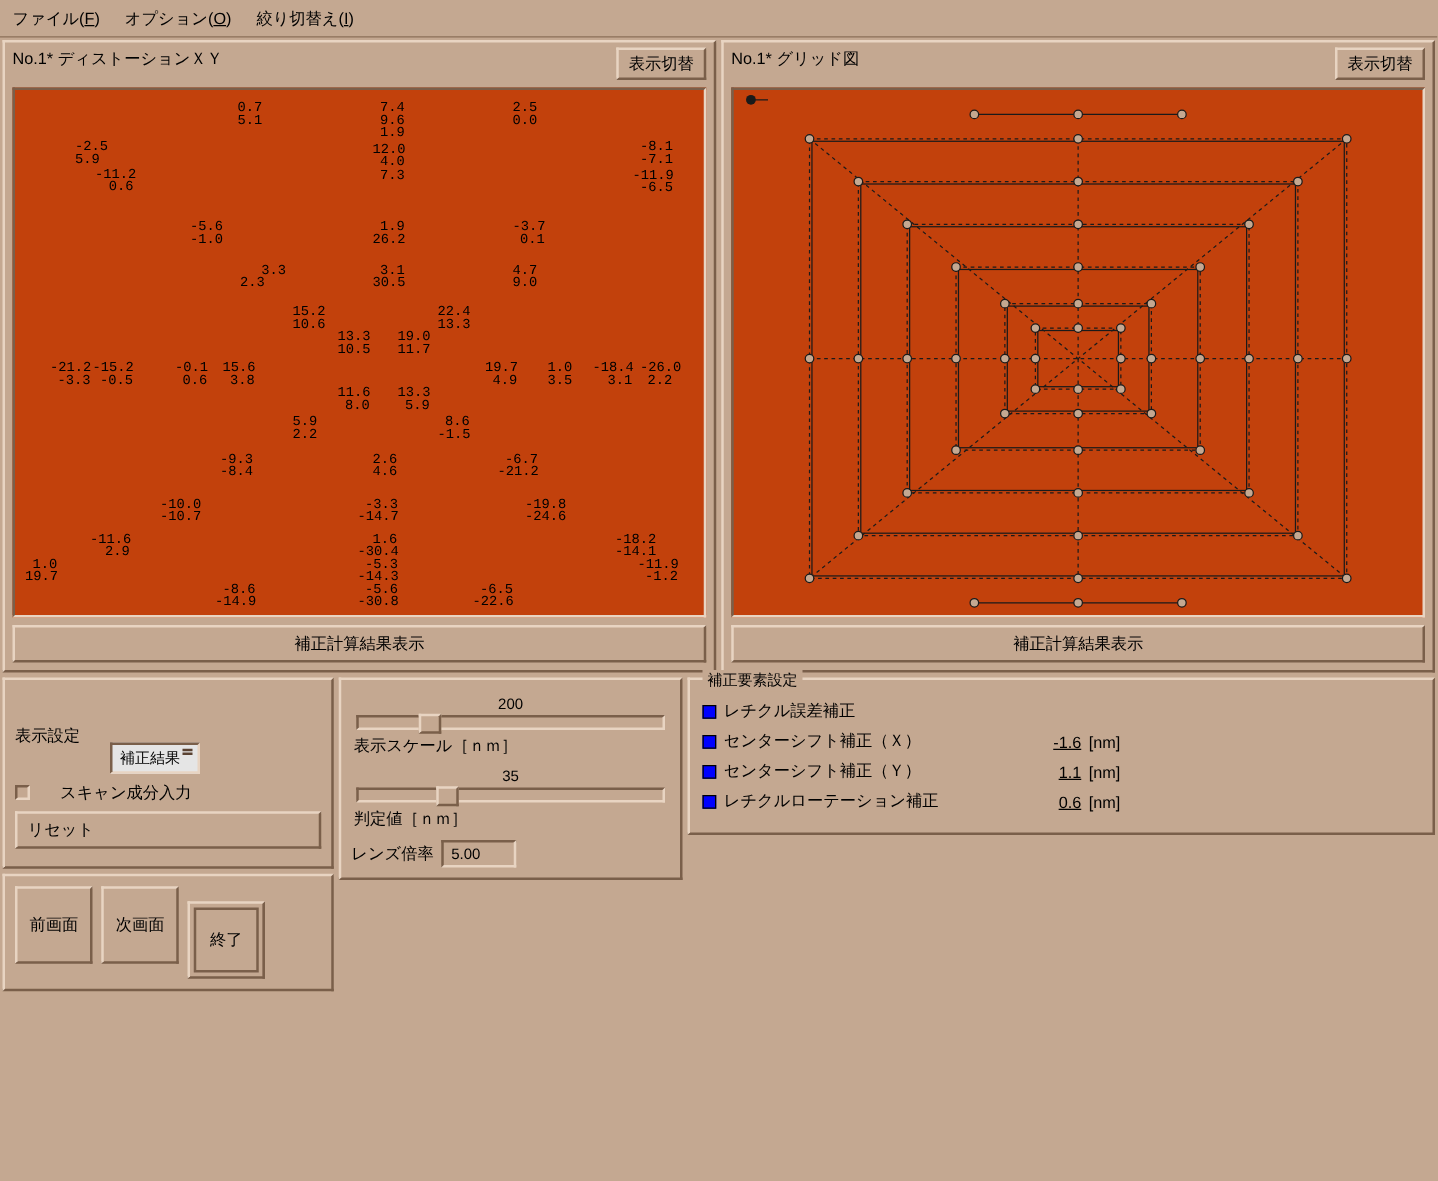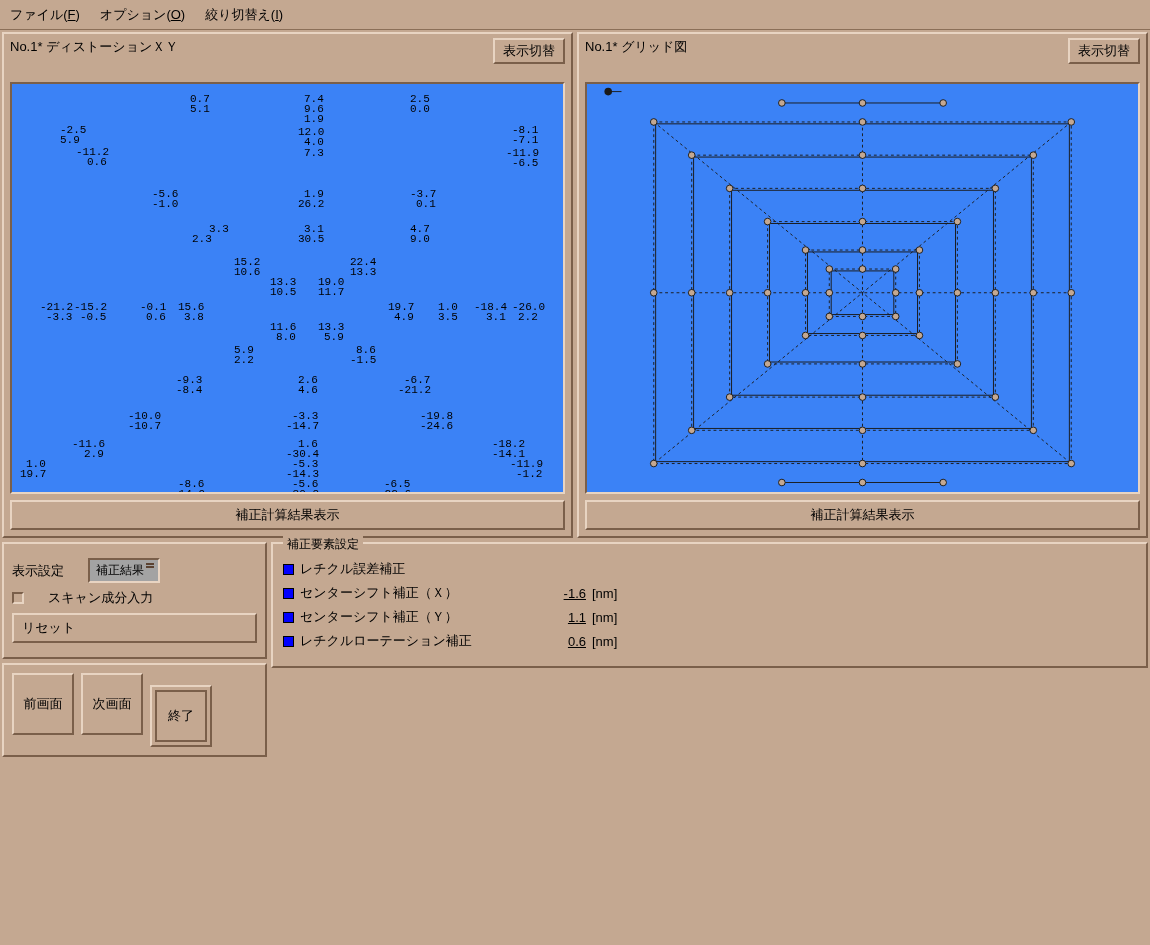--- a/index.html
+++ b/index.html
@@ -4,30 +4,30 @@
 <style>
 * { margin: 0; padding: 0; box-sizing: border-box; font-family: sans-serif; }
 body { background: #c4a891; width: 1150px; height: 945px; overflow: hidden; }
 .menubar { height: 30px; display: flex; align-items: center; padding: 0 10px; gap: 20px; border-bottom: 1px solid #8b6f58; }
 .menu-item { font-size: 13px; cursor: pointer; }
 .underline { text-decoration: underline; }
 .toprow { display: flex; height: 510px; }
 .panel { flex: 1; border: 2px solid; border-top-color: #e8d4c2; border-left-color: #e8d4c2; border-bottom-color: #7a5f4a; border-right-color: #7a5f4a; background: #c4a891; margin: 2px; display: flex; flex-direction: column; }
 .panel-hdr { display: flex; justify-content: space-between; padding: 4px 6px; font-size: 13px; }
 .toggle-btn { background: #c4a891; border: 2px solid; border-top-color: #e8d4c2; border-left-color: #e8d4c2; border-bottom-color: #7a5f4a; border-right-color: #7a5f4a; padding: 2px 8px; font-size: 13px; cursor: pointer; }
-.plot-area { flex: 1; border: 2px solid; border-top-color: #7a5f4a; border-left-color: #7a5f4a; border-bottom-color: #e8d4c2; border-right-color: #e8d4c2; margin: 14px 6px 4px; background: #3b82f6; position: relative; overflow: hidden; }
+.plot-area { flex: 1; border: 2px solid; border-top-color: #7a5f4a; border-left-color: #7a5f4a; border-bottom-color: #e8d4c2; border-right-color: #e8d4c2; margin: 2px 6px 4px; background: #c2410c; position: relative; overflow: hidden; }
 .result-btn { margin: 2px 6px 6px; background: #c4a891; border: 2px solid; border-top-color: #e8d4c2; border-left-color: #e8d4c2; border-bottom-color: #7a5f4a; border-right-color: #7a5f4a; padding: 4px; font-size: 13px; text-align: center; cursor: pointer; }
 .num { position: absolute; font-family: 'Courier New', monospace; font-size: 11px; line-height: 1; white-space: nowrap; }
 .bottom { display: flex; height: 400px; }
 .bleft { width: 265px; margin: 2px; display: flex; flex-direction: column; gap: 4px;}
 .bmid { width: 275px; margin:2px; }
 .bright { flex: 1; margin: 2px;}
 .group { border: 2px solid; border-top-color: #e8d4c2; border-left-color: #e8d4c2; border-bottom-color: #7a5f4a; border-right-color: #7a5f4a; padding: 8px; font-size: 13px; }
 .settings-row { display: flex; align-items: center; gap: 24px; margin: 6px 0; }
-.dropdown { border: 2px solid; border-top-color: #7a5f4a; border-left-color: #7a5f4a; border-bottom-color: #e8d4c2; border-right-color: #e8d4c2; background: #a3a3a3; padding: 2px 14px 2px 6px; font-size:12px; position:relative;}
+.dropdown { border: 2px solid; border-top-color: #7a5f4a; border-left-color: #7a5f4a; border-bottom-color: #e8d4c2; border-right-color: #e8d4c2; background: #e5e5e5; padding: 2px 14px 2px 6px; font-size:12px; position:relative;margin-top:36px;}
 .dropdown::after{content:"";position:absolute;right:4px;top:6px;width:8px;height:2px;background:#5a4232;box-shadow:0 -3px 0 #5a4232;}
 .checkbox { width: 12px; height: 12px; border: 2px solid; border-top-color: #7a5f4a; border-left-color: #7a5f4a; border-bottom-color: #e8d4c2; border-right-color: #e8d4c2; display: inline-block; }
 .wide-btn { border: 2px solid; border-top-color: #e8d4c2; border-left-color: #e8d4c2; border-bottom-color: #7a5f4a; border-right-color: #7a5f4a; padding: 4px 8px; text-align:left; font-size:13px; cursor:pointer; width:100%;}
 .nav-btns{display:flex;gap:7px;padding:8px;}
 .sq-btn{width:62px;height:62px;border: 2px solid; border-top-color: #e8d4c2; border-left-color: #e8d4c2; border-bottom-color: #7a5f4a; border-right-color: #7a5f4a;display:flex;align-items:center;justify-content:center;font-size:13px;cursor:pointer;}
 .sq-btn.inset{box-shadow: inset 0 0 0 3px #c4a891, inset 0 0 0 5px #7a5f4a; margin-top: 12px;}
 .slider-val{text-align:center;font-size:12px;margin-top:4px;}
 .slider-track{height:12px;border: 2px solid; border-top-color: #7a5f4a; border-left-color: #7a5f4a; border-bottom-color: #e8d4c2; border-right-color: #e8d4c2;margin:2px 4px;position:relative;}
 .slider-thumb{position:absolute;top:-3px;width:18px;height:16px;background:#c4a891;border: 2px solid; border-top-color: #e8d4c2; border-left-color: #e8d4c2; border-bottom-color: #7a5f4a; border-right-color: #7a5f4a;}
 .slider-label{font-size:13px;margin:4px 2px 8px;}
@@ -259,20 +259,38 @@
       <div class="settings-row">
         <div class="wide-btn">リセット</div>
       </div>
     </div>
     <div class="group nav-btns" style="flex:0;">
       <div class="sq-btn">前画面</div>
       <div class="sq-btn">次画面</div>
       <div class="sq-btn inset">終了</div>
     </div>
   </div>
+  <div class="bmid">
+    <div class="group">
+      <div class="slider-val">200</div>
+      <div class="slider-track">
+          <div class="slider-thumb" style="left:48px"></div>
+        </div>
+      <div class="slider-label">表示スケール［ｎｍ］</div>
+      <div class="slider-val">35</div>
+      <div class="slider-track">
+          <div class="slider-thumb" style="left:62px"></div>
+        </div>
+      <div class="slider-label">判定値［ｎｍ］</div>
+      <div class="lens-row">
+        <span>レンズ倍率</span>
+        <span class="text-input">5.00</span>
+      </div>
+    </div>
+  </div>
   <div class="bright">
     <div class="corr-group">
       <span class="corr-title">補正要素設定</span>
       <div id="corr-rows">
           <div class="corr-row">
             <span class="blue-sq"></span>
   <span class="corr-label">レチクル誤差補正</span>
   <span class="corr-val"></span>
   <span></span>
           </div>

